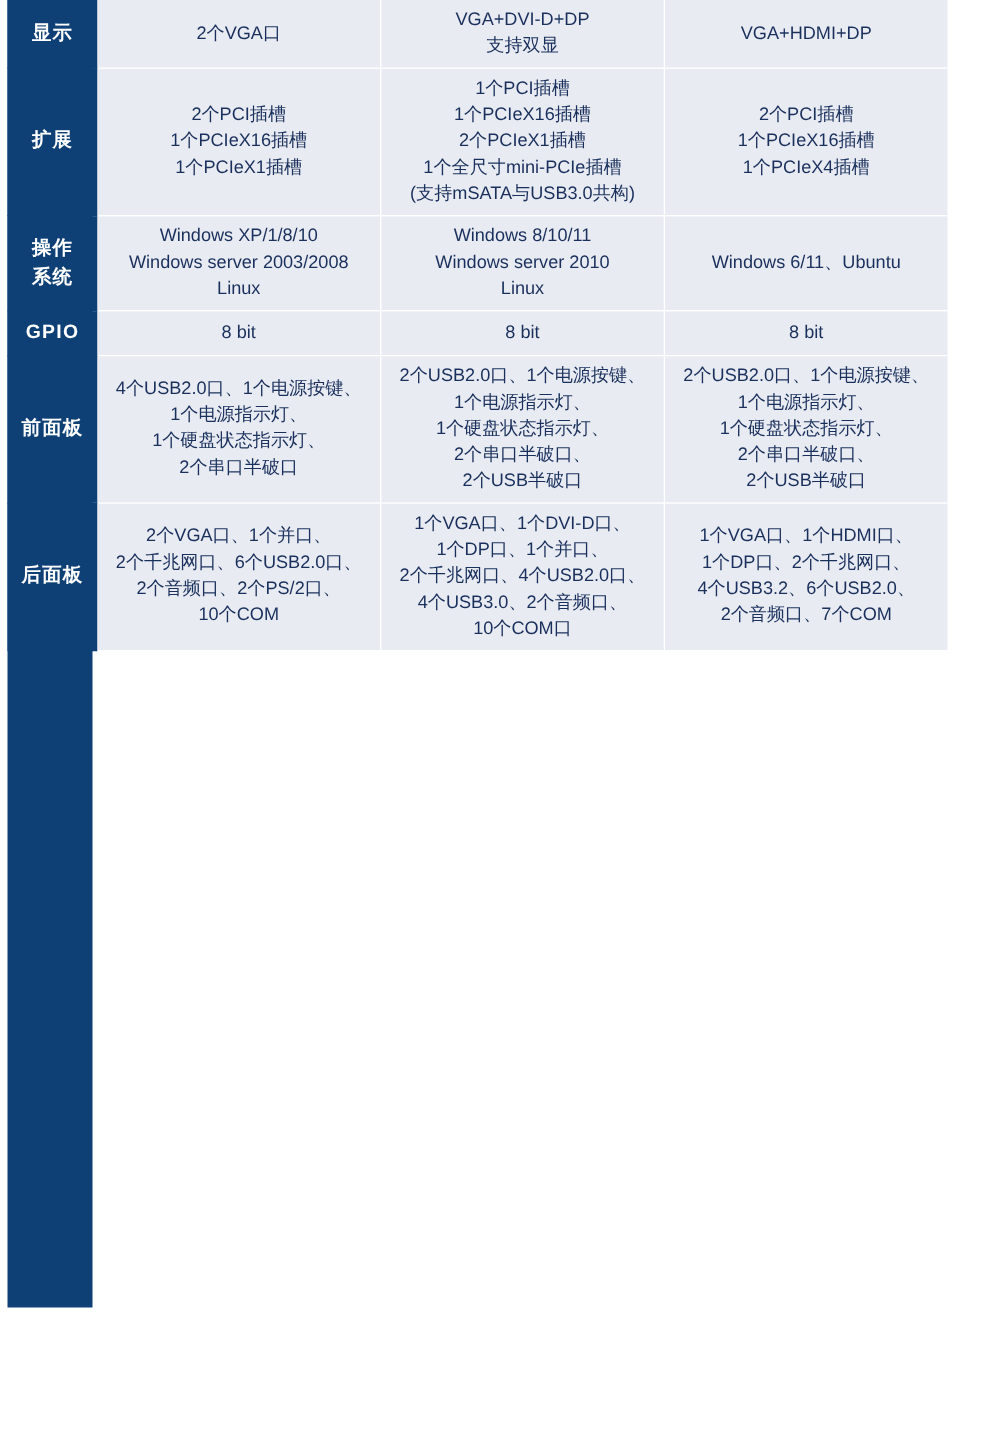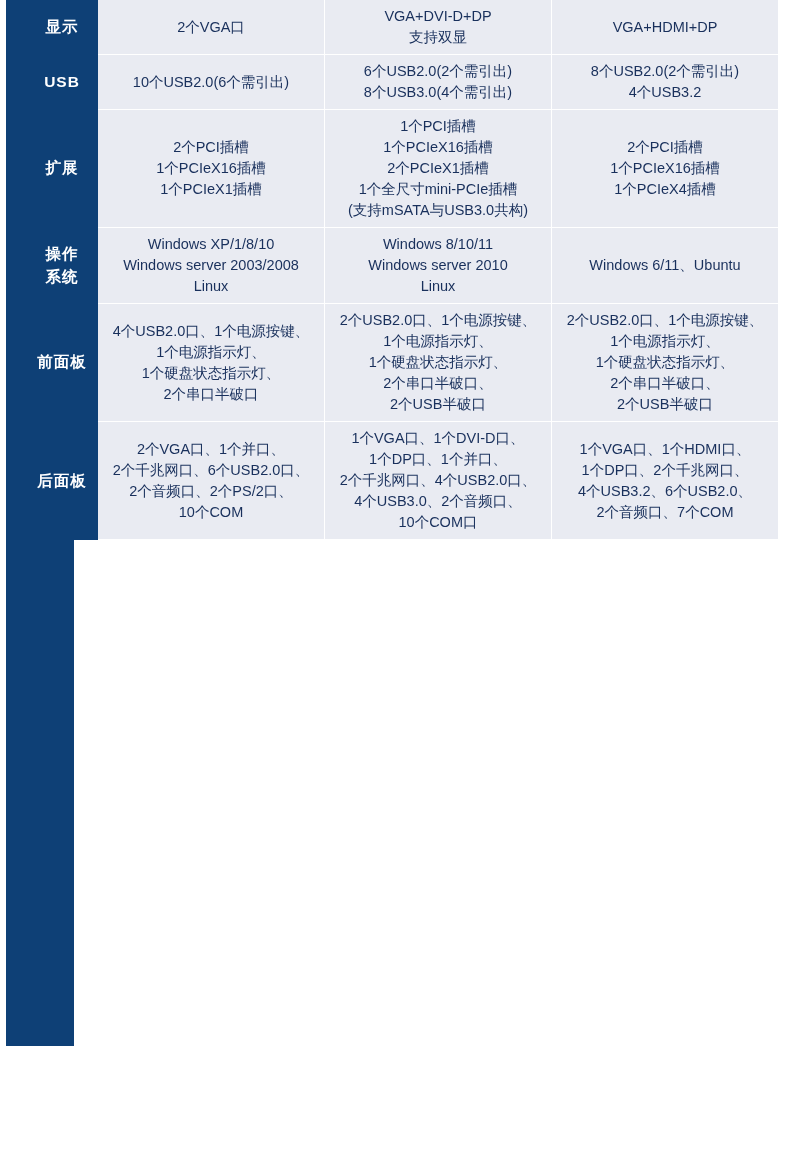--- a/index.html
+++ b/index.html
@@ -59,21 +59,20 @@
     position: absolute;
     left: 6px;
     top: 0;
     width: 68px;
     height: 1046px;
     background: #0e4076;
   }
   .table-wrap {
     position: relative;
     padding-top: 0;
-    padding-left: 20px;
   }
   .sup { font-size: 10px; vertical-align: super; }
   .cellline { display: block; }
 </style>
 </head>
 <body>
 
 <div class="page">
   <div class="rail"></div>
   <div class="table-wrap">
@@ -91,36 +90,20 @@
             <span class="cellline">VGA+DVI-D+DP</span>
             <span class="cellline">支持双显</span>
           </td>
           <td class="val last">
             <span class="cellline">VGA+HDMI+DP</span>
           </td>
         </tr>
 
 
 
-        <tr>
-          <td class="label">
-            <span>USB</span>
-          </td>
-          <td class="val">
-            <span class="cellline">10个USB2.0(6个需引出)</span>
-          </td>
-          <td class="val">
-            <span class="cellline">6个USB2.0(2个需引出)</span>
-            <span class="cellline">8个USB3.0(4个需引出)</span>
-          </td>
-          <td class="val last">
-            <span class="cellline">8个USB2.0(2个需引出)</span>
-            <span class="cellline">4个USB3.2</span>
-          </td>
-        </tr>
 
         <tr>
           <td class="label">
             <span>扩展</span>
           </td>
           <td class="val">
             <span class="cellline">2个PCI插槽</span>
             <span class="cellline">1个PCIeX16插槽</span>
             <span class="cellline">1个PCIeX1插槽</span>
           </td>
@@ -151,20 +134,34 @@
           <td class="val">
             <span class="cellline">Windows 8/10/11</span>
             <span class="cellline">Windows server 2010</span>
             <span class="cellline">Linux</span>
           </td>
           <td class="val last">
             <span class="cellline">Windows 6/11、Ubuntu</span>
           </td>
         </tr>
 
+        <tr>
+          <td class="label">
+            <span>GPIO</span>
+          </td>
+          <td class="val">
+            <span class="cellline">8 bit</span>
+          </td>
+          <td class="val">
+            <span class="cellline">8 bit</span>
+          </td>
+          <td class="val last">
+            <span class="cellline">8 bit</span>
+          </td>
+        </tr>
 
         <tr>
           <td class="label">
             <span>前面板</span>
           </td>
           <td class="val">
             <span class="cellline">4个USB2.0口、1个电源按键、</span>
             <span class="cellline">1个电源指示灯、</span>
             <span class="cellline">1个硬盘状态指示灯、</span>
             <span class="cellline">2个串口半破口</span>

